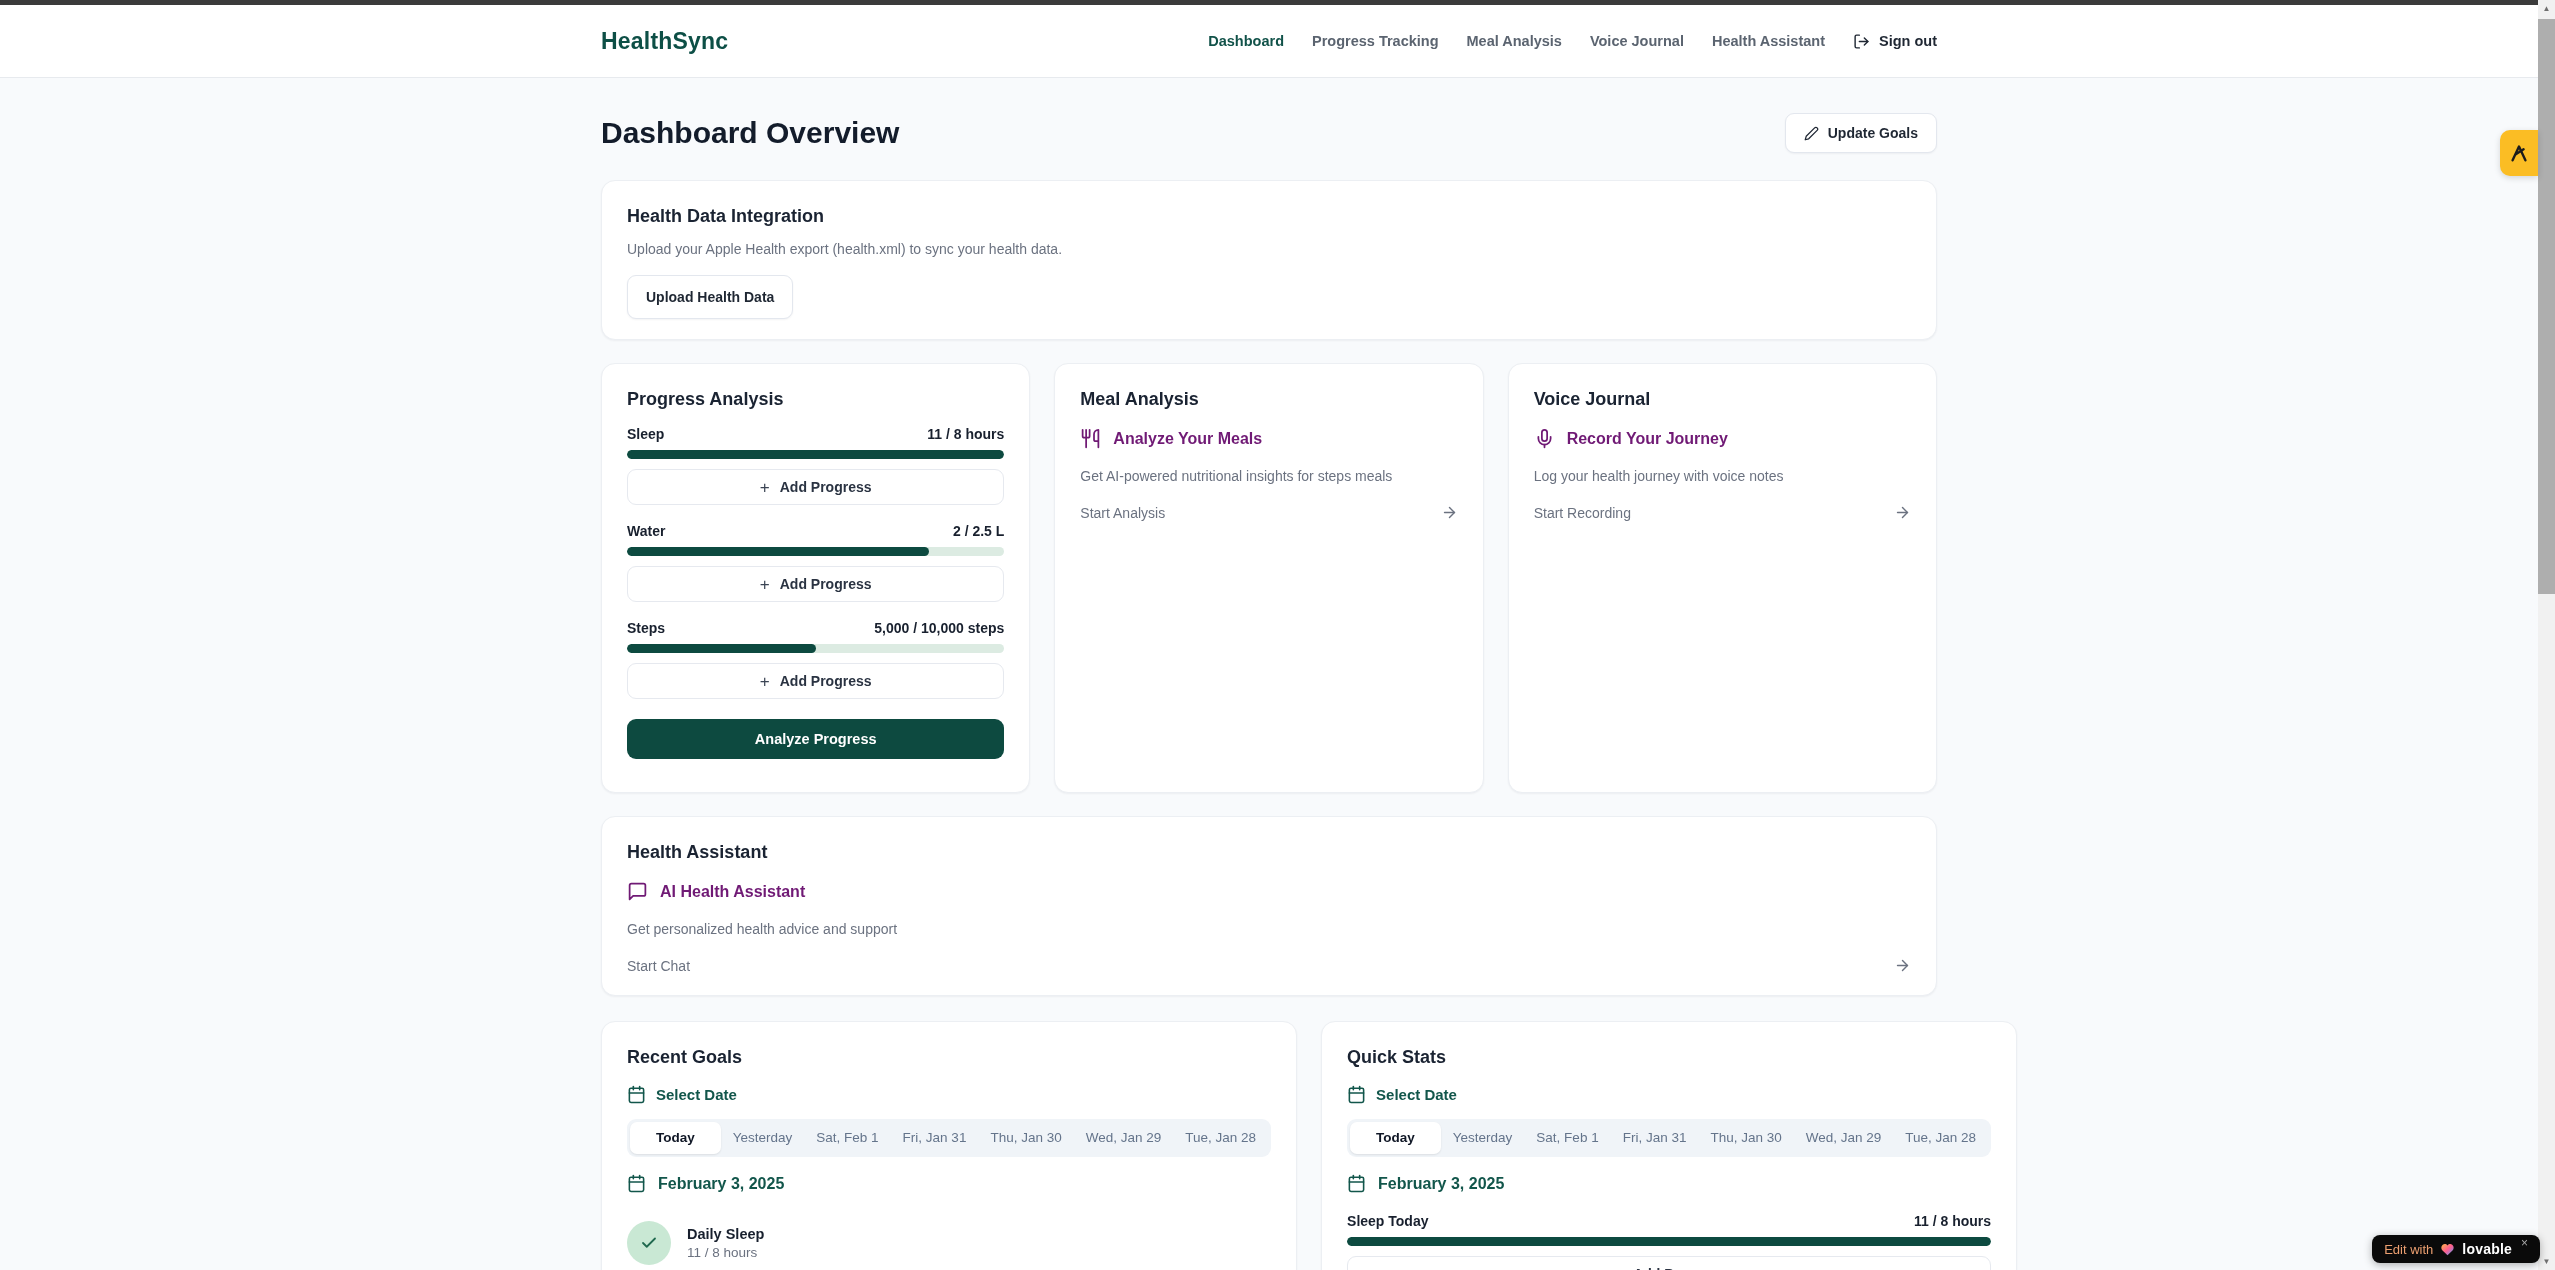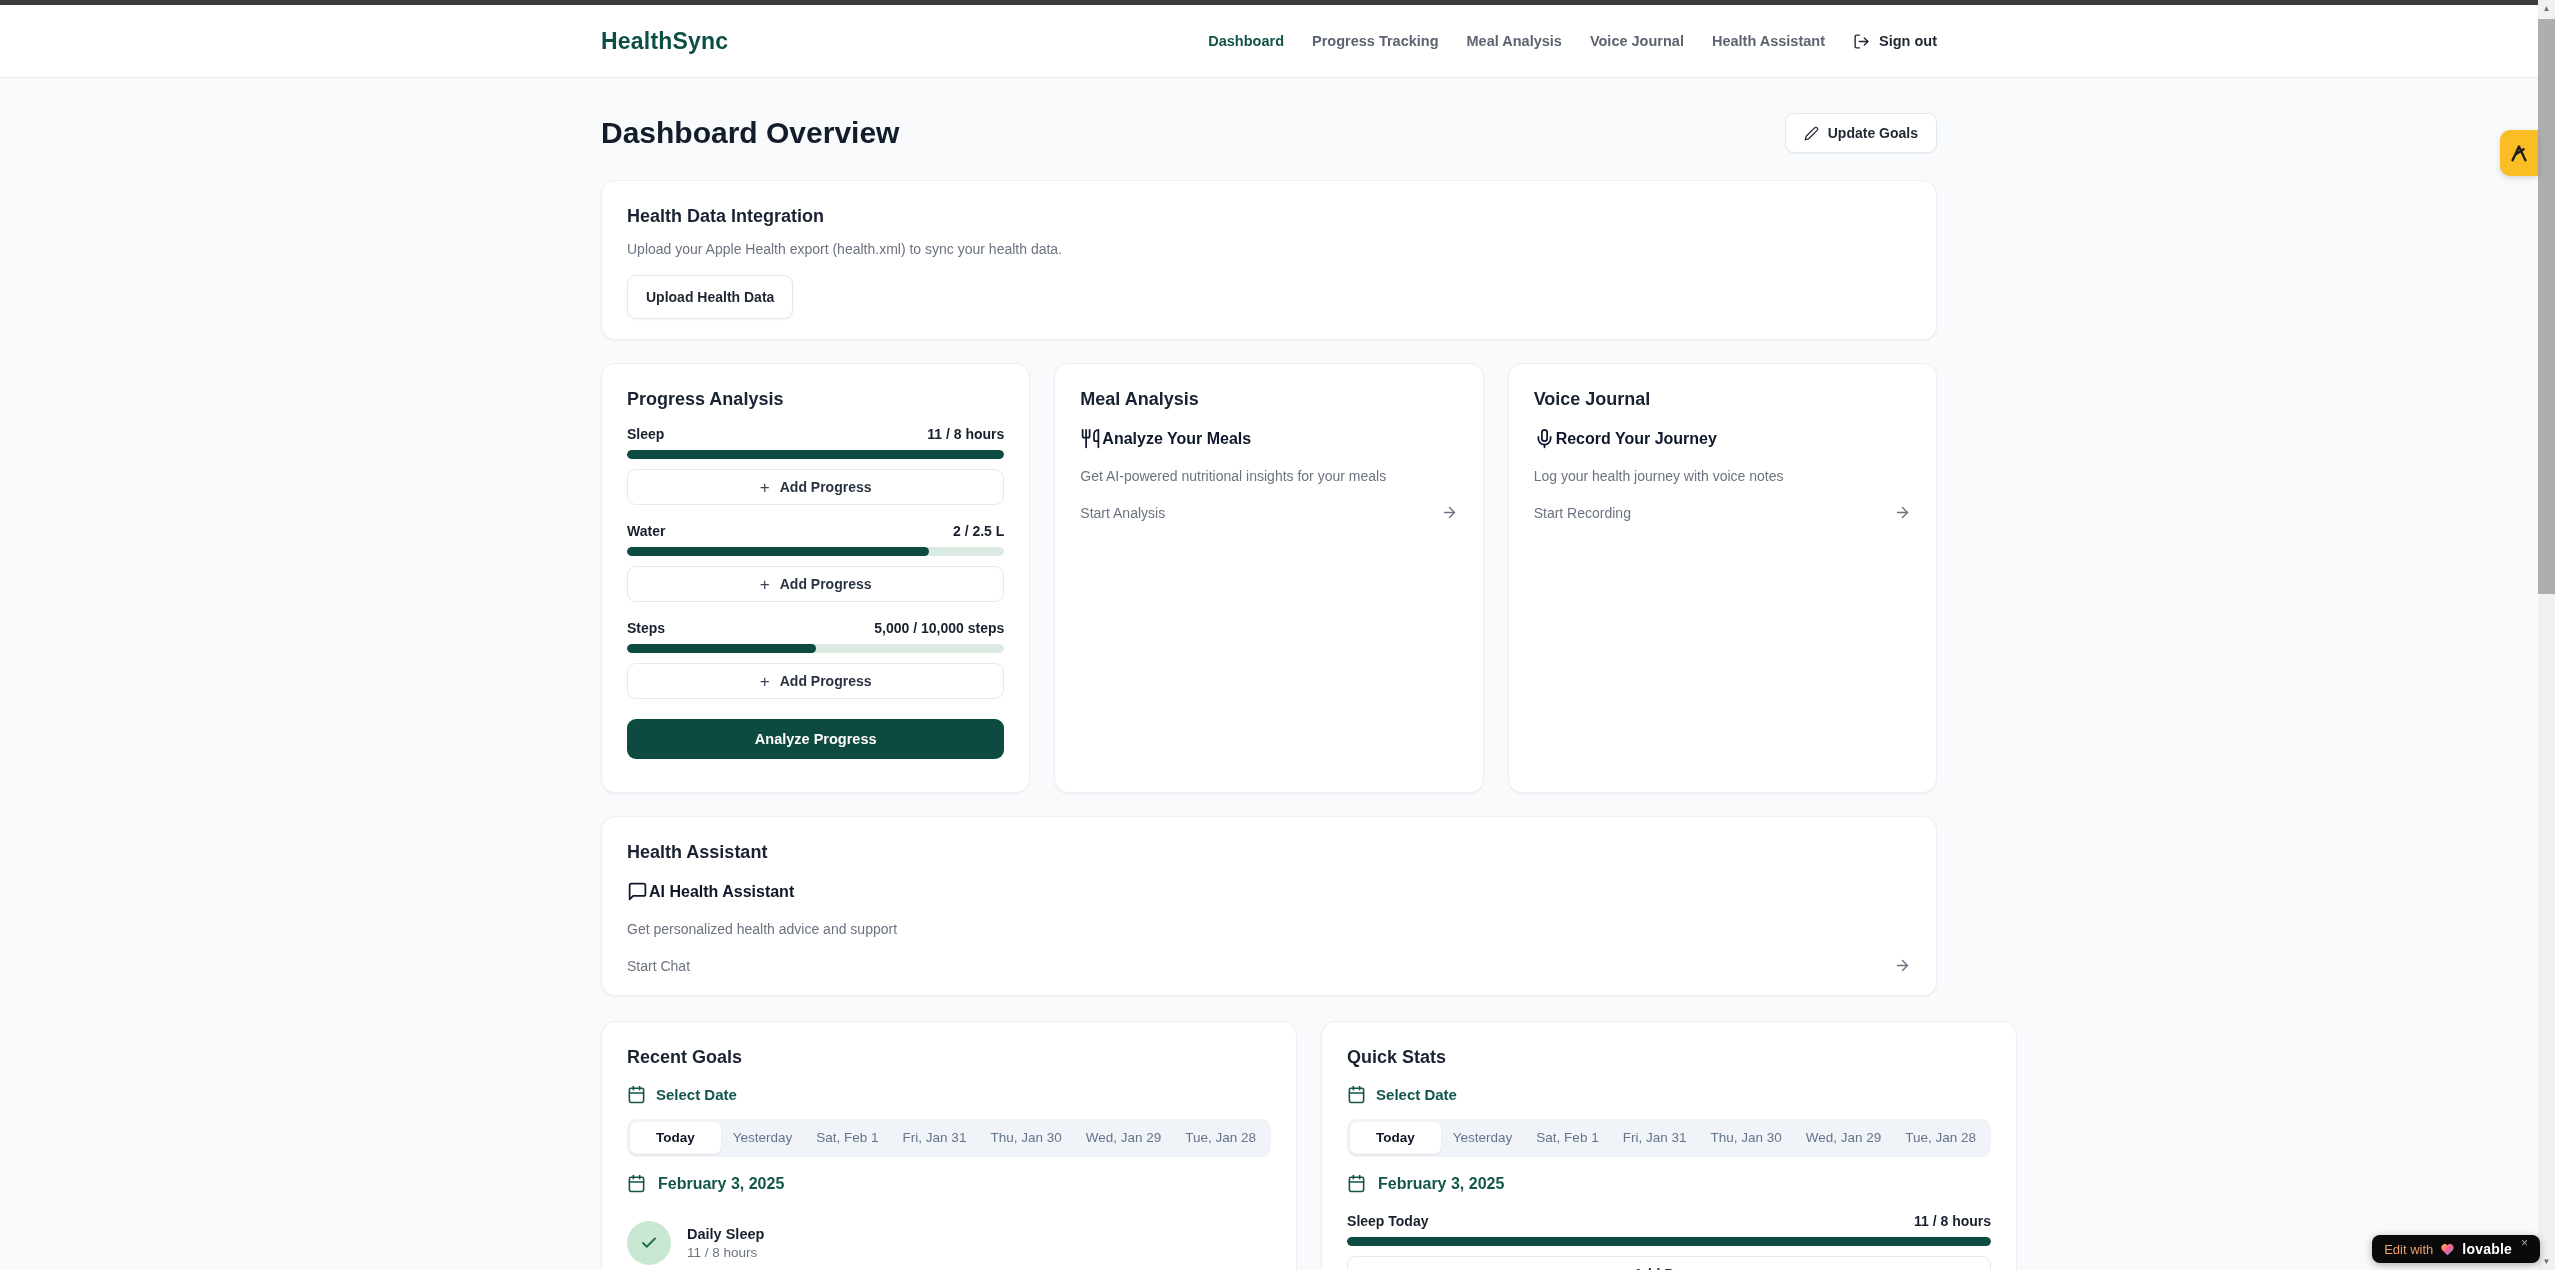--- a/index.html
+++ b/index.html
@@ -57,21 +57,21 @@
   .bar{height:9px;border-radius:99px;background:#dcebe2;margin-top:8px;overflow:hidden;}
   .bar-fill{height:100%;border-radius:99px;background:#0d4a40;}
   .btn-add{margin-top:10px;width:100%;height:36px;display:flex;align-items:center;justify-content:center;
     gap:10px;background:#fff;border:1px solid #e6e9ef;border-radius:9px;font-family:inherit;
     font-size:14px;font-weight:600;color:#2a3342;cursor:pointer;}
   .btn-add .plus{font-size:17px;font-weight:500;color:#3b4454;line-height:1;}
   .btn-primary{margin-top:20px;width:100%;height:40px;background:#0d4a40;color:#fff;border:none;
     border-radius:9px;font-family:inherit;font-size:14.5px;font-weight:700;cursor:pointer;}
 
   
-  .feature-link{display:flex;align-items:center;gap:1px;margin-top:18px;color:#0f172a;cursor:pointer;}
+  .feature-link{display:flex;align-items:center;gap:12px;margin-top:18px;color:#701a75;cursor:pointer;}
   .feature-link .icon svg{width:21px;height:21px;}
   .feature-link span{font-size:16px;font-weight:700;}
   .feature-desc{font-size:14px;margin:19px 0 0 0;}
   .feature-action{display:flex;align-items:center;justify-content:space-between;margin-top:20px;
     font-size:14px;color:#6b7280;cursor:pointer;}
   .feature-action .icon svg{width:17px;height:17px;stroke:#6b7280;}
 
   .ha{height:180px;margin-bottom:25px;}
 
   
@@ -227,21 +227,21 @@
         <div class="feature-link">
           <span class="icon">
             <svg viewBox="0 0 24 24">
                 <path d="M3 2v7c0 1.1.9 2 2 2h4a2 2 0 0 0 2-2V2"></path>
                 <path d="M7 2v20"></path>
                 <path d="M21 15V2a5 5 0 0 0-5 5v6c0 1.1.9 2 2 2h3Zm0 0v7"></path>
               </svg>
           </span>
           <span>Analyze Your Meals</span>
         </div>
-        <p class="feature-desc muted">Get AI-powered nutritional insights for your meals</p>
+        <p class="feature-desc muted">Get AI-powered nutritional insights for steps meals</p>
         <div class="feature-action">
           <span>Start Analysis</span>
           <span class="icon">
             <svg viewBox="0 0 24 24">
                 <path d="M5 12h14"></path>
                 <path d="m12 5 7 7-7 7"></path>
               </svg>
           </span>
         </div>
       </section>

